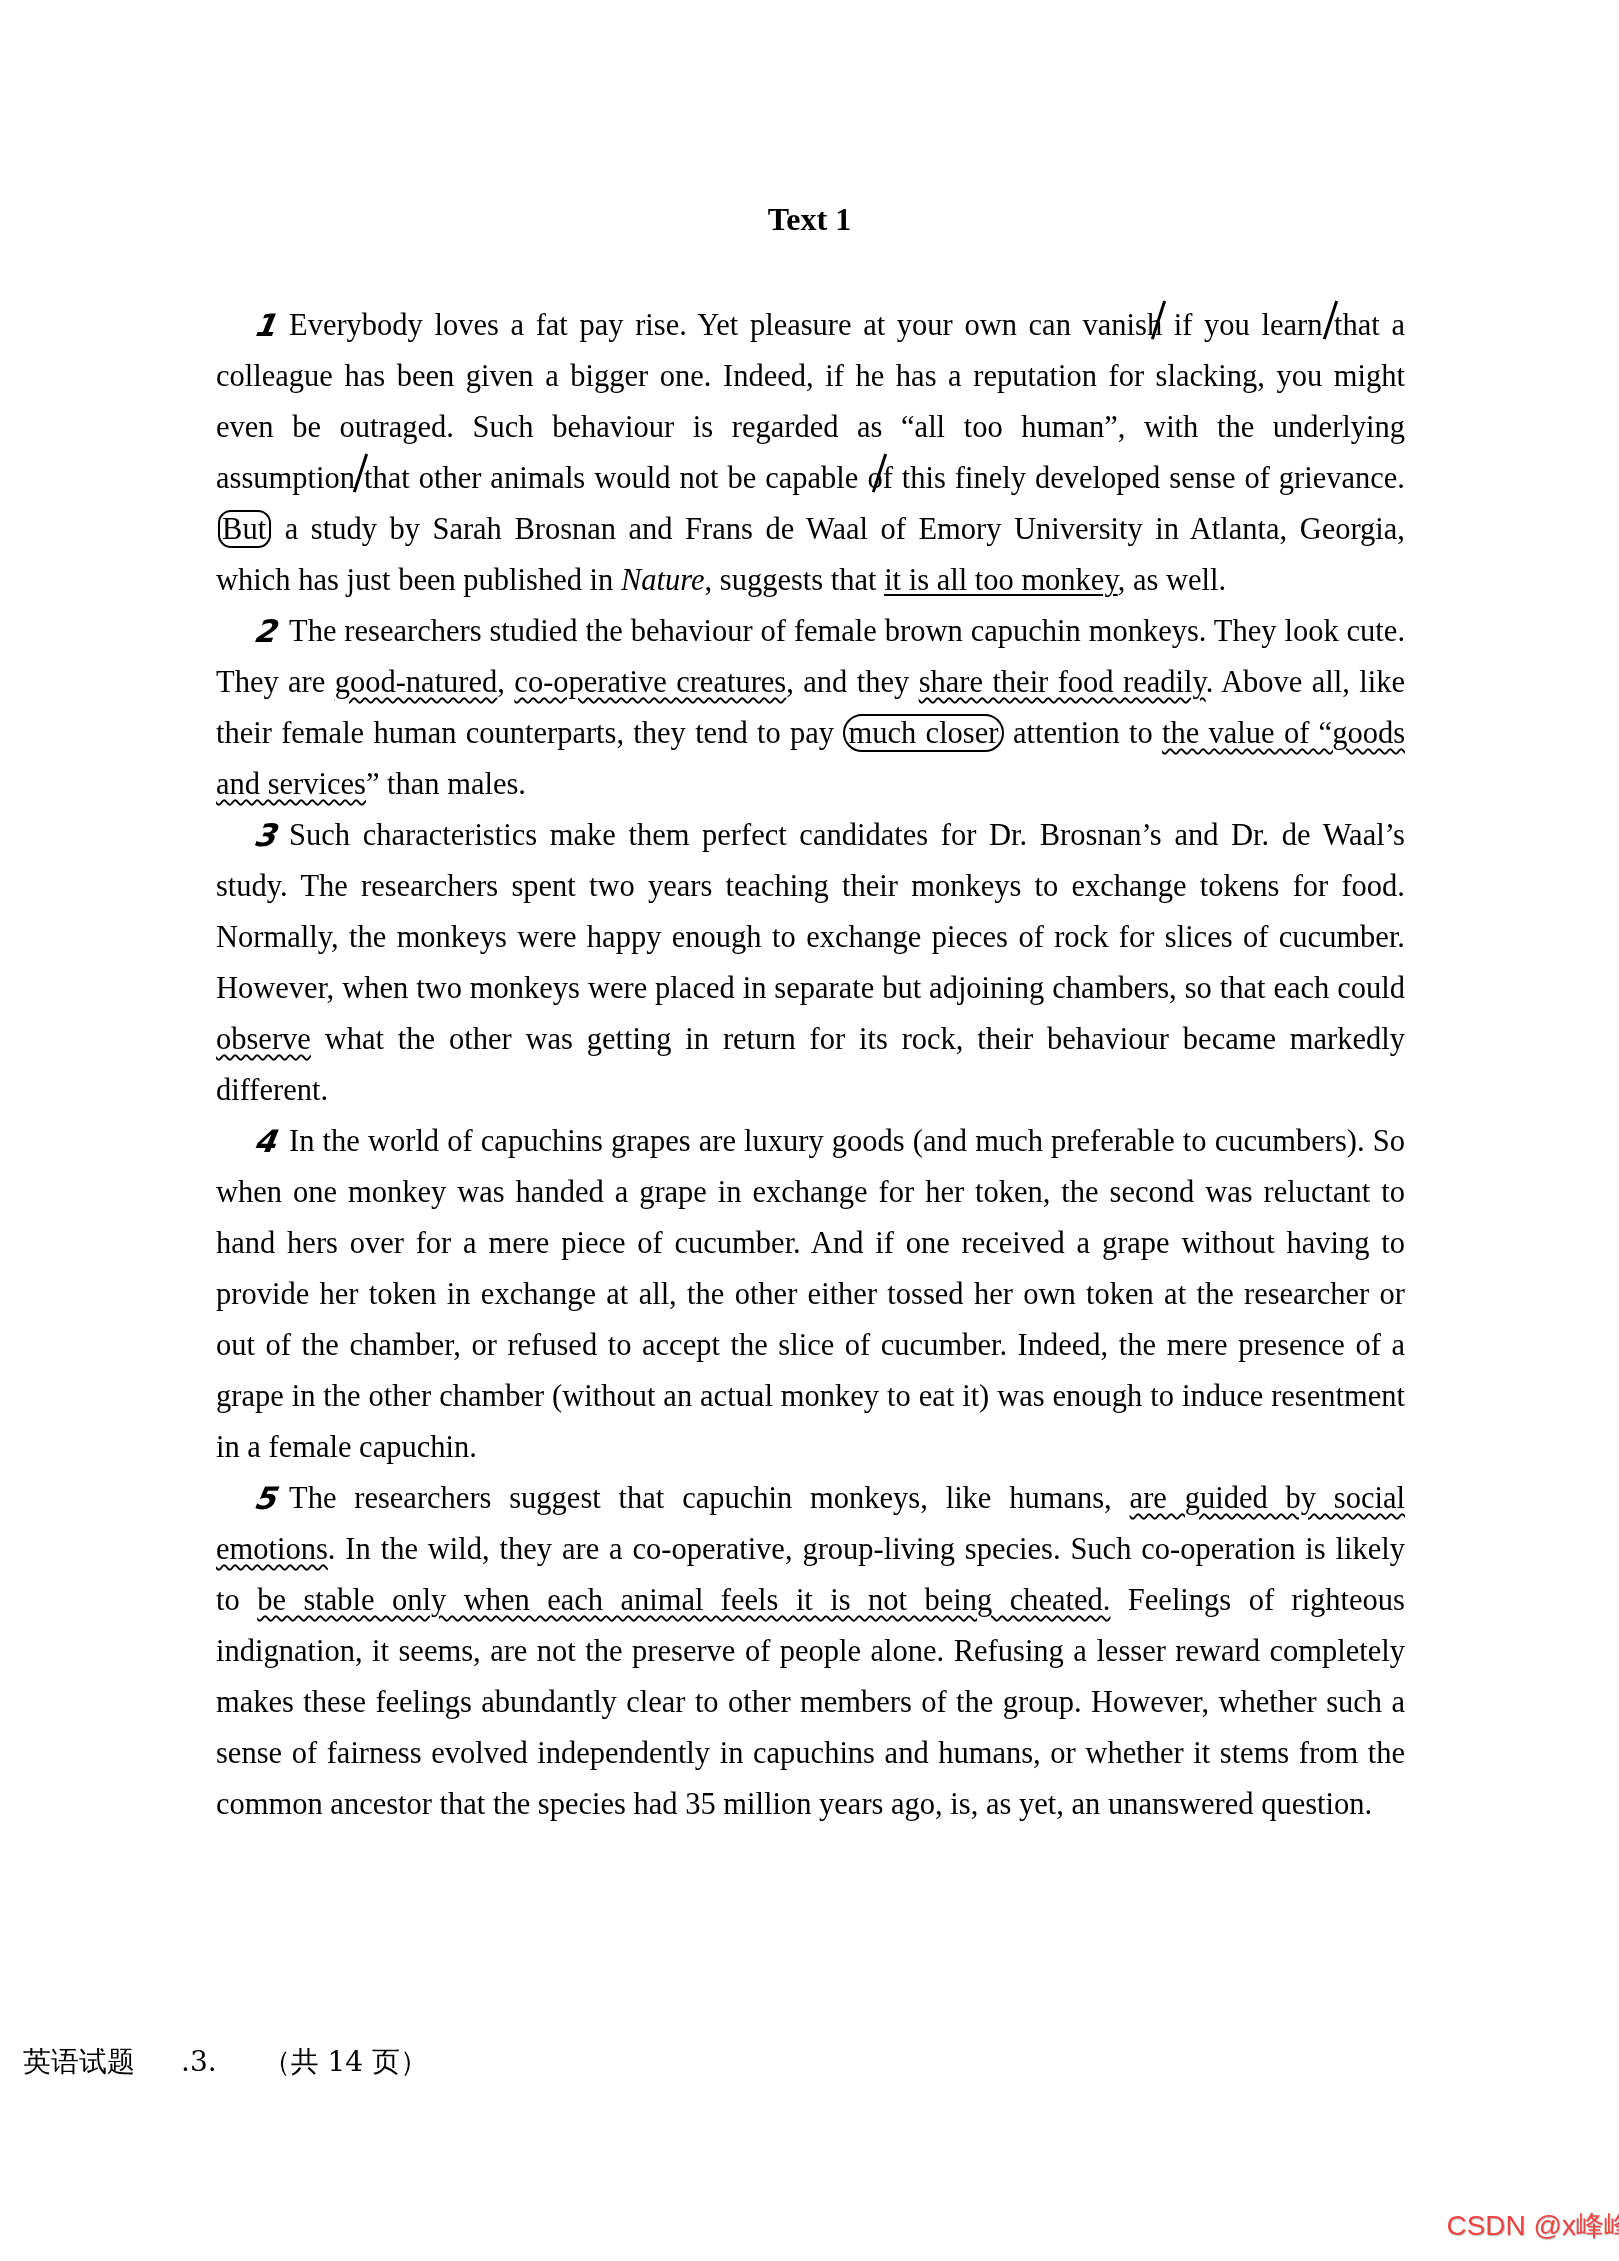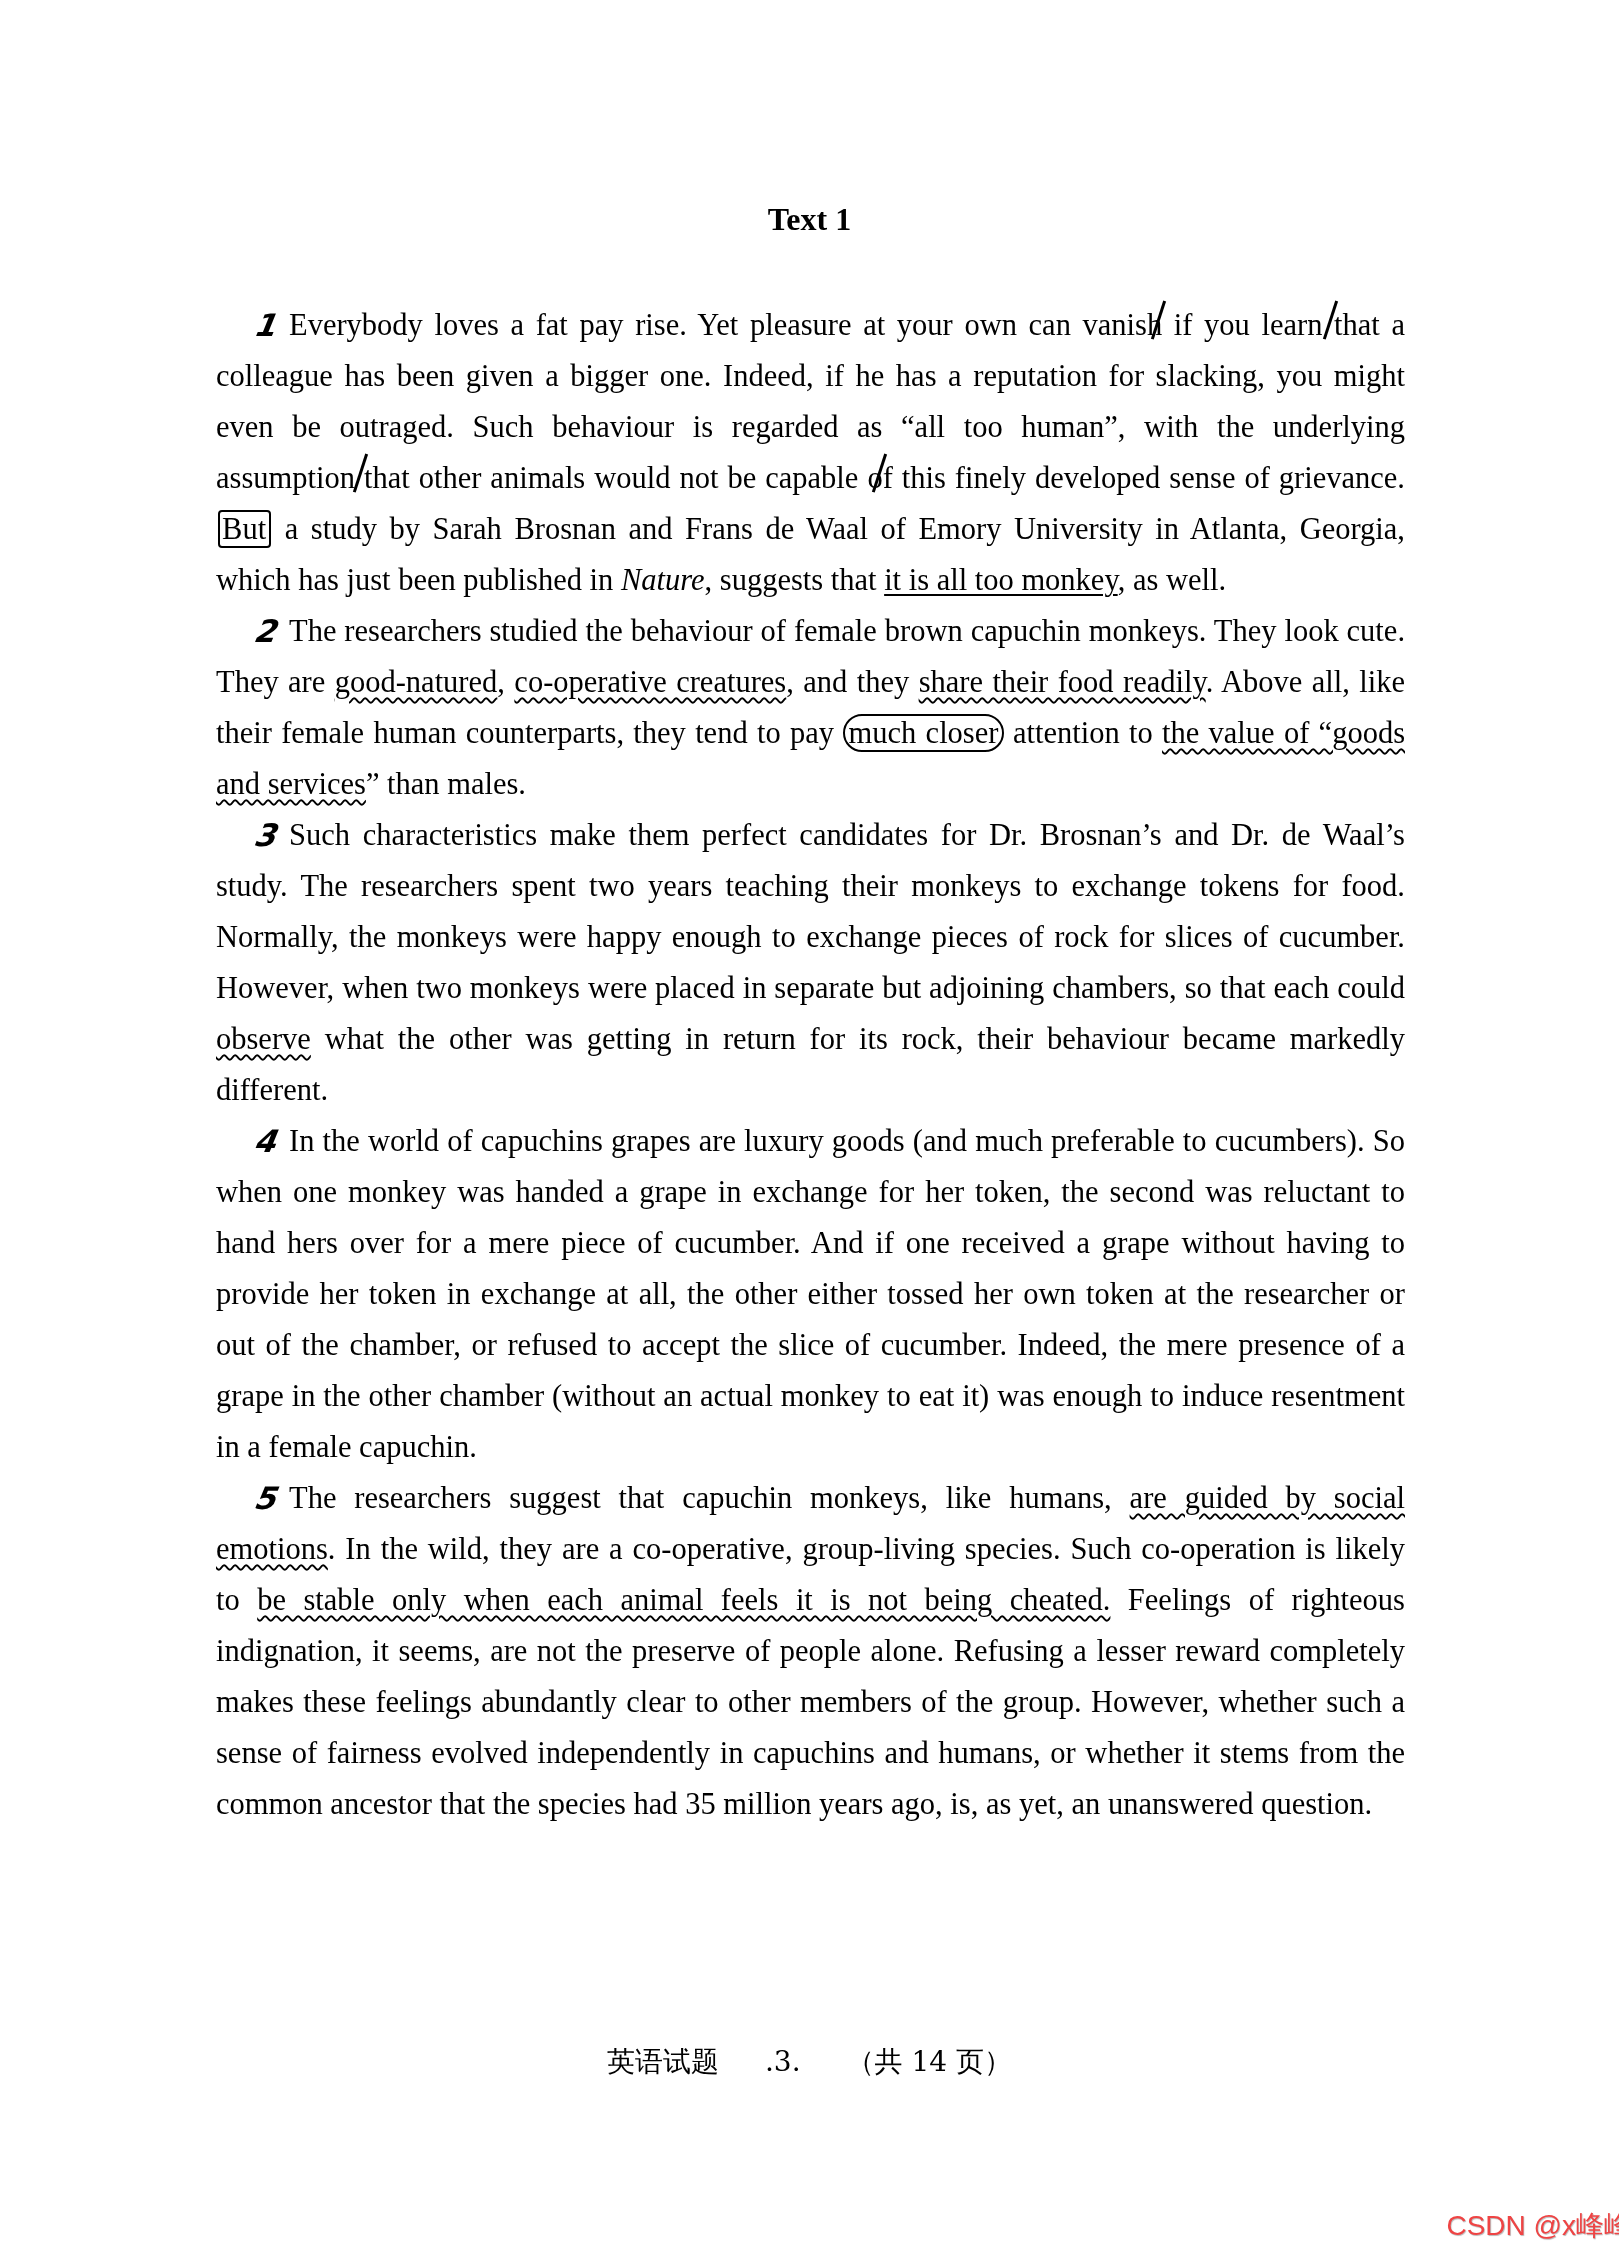--- a/index.html
+++ b/index.html
@@ -4,25 +4,25 @@
 <style>
   html, body { margin: 0; padding: 0; background: #ffffff; }
   body { width: 1619px; height: 2261px; position: relative; overflow: hidden; font-family: "Liberation Serif", serif; color: #000; }
   .page { position: absolute; left: 0; top: 0; width: 1619px; height: 2261px; background: #fff; padding-left: 28px; }
   .title { position: absolute; top: 201px; left: 0; width: 1619px; text-align: center; font-weight: bold; font-size: 32px; font-family: "Liberation Serif", serif; }
   .body { position: absolute; left: 216px; top: 300px; width: 1189px; font-size: 30.5px; line-height: 51px; font-family: "Liberation Serif", serif; }
   .para { margin: 0; text-align: justify; text-indent: 73px; position: relative; }
   .pnum { position: absolute; left: 41px; top: 0; font-family: "DejaVu Sans", sans-serif; font-style: italic; font-weight: bold; font-size: 31px; text-indent: 0; transform: skewX(-12deg); }
   .u-line { text-decoration: underline; text-decoration-thickness: 1.6px; text-underline-offset: 4.1px; margin-top: 24px; }
   .u-wavy { text-decoration: underline wavy #000; text-decoration-thickness: 1.6px; text-underline-offset: 5px; }
-  .boxed { border: 2.1px solid #000; border-radius: 4px; padding: 0 2.5px; margin: 0 1.6px; }
+  .boxed { border: 2.1px solid #000; border-radius: 13px; padding: 0 2.5px; margin: 0 1.6px; }
   .circled { border: 2.5px solid #000; border-radius: 33px; padding: 0 3.3px; }
   .slash { display: inline-block; width: 0; position: relative; }
   .slash::before { content: ""; position: absolute; left: -5px; top: -35px; width: 2.5px; height: 40px; background: #000; transform: rotate(18deg); }
-  .footer { position: absolute; top: 2043px; left: 0; width: 1619px; text-align: center; font-size: 28px; font-family: "DejaVu Serif", serif; white-space: pre; }
+  .footer { position: absolute; top: 2043px; left: 0; width: 1619px; font-size: 28px; font-family: "DejaVu Serif", serif; white-space: pre; }
   .footer span { margin: 0 23px; }
   .watermark { position: absolute; right: 15px; bottom: 16.5px; font-size: 28px; color: #ef4444; font-family: "Liberation Sans", sans-serif; text-shadow: 0.8px 0.8px 0.8px #bbb; }
 </style>
 </head>
 <body>
 
 <div class="page">
   <div class="title">Text 1</div>
 
   <div class="body">

